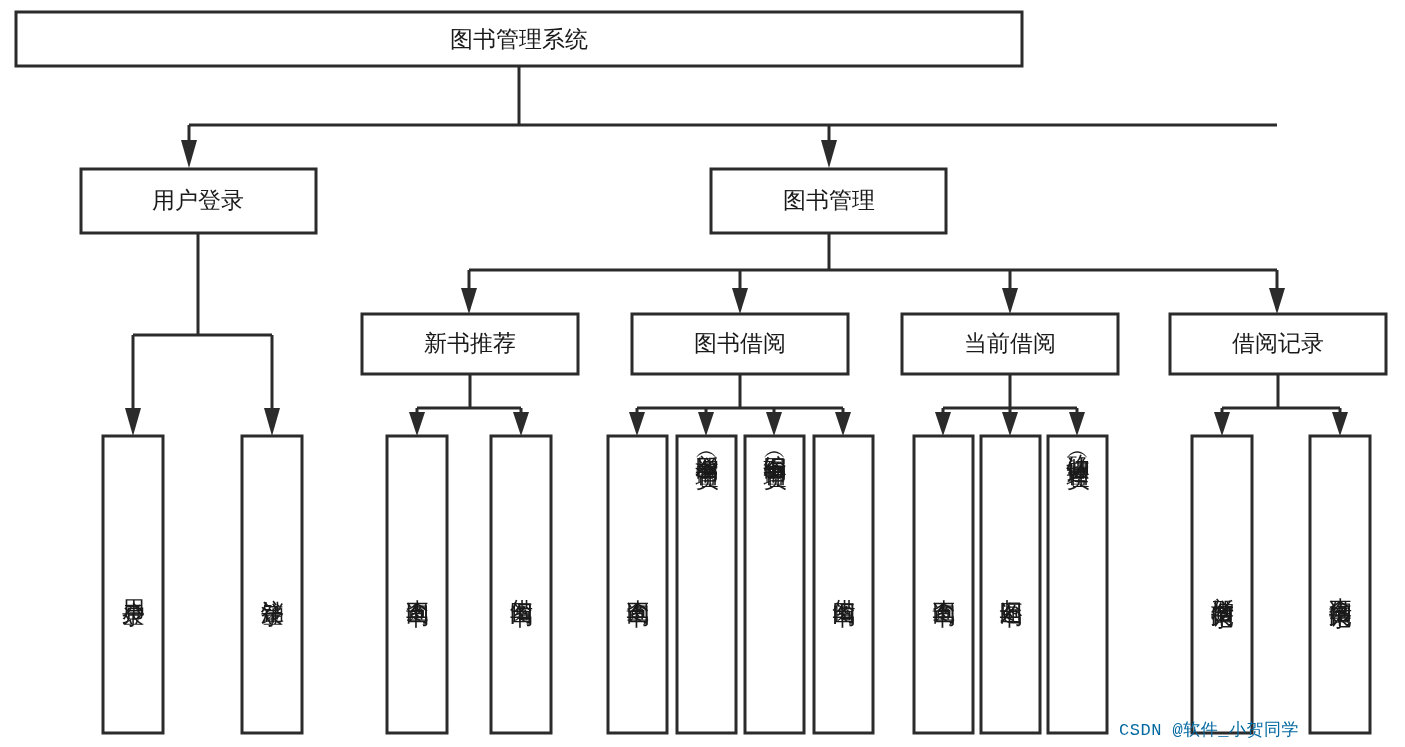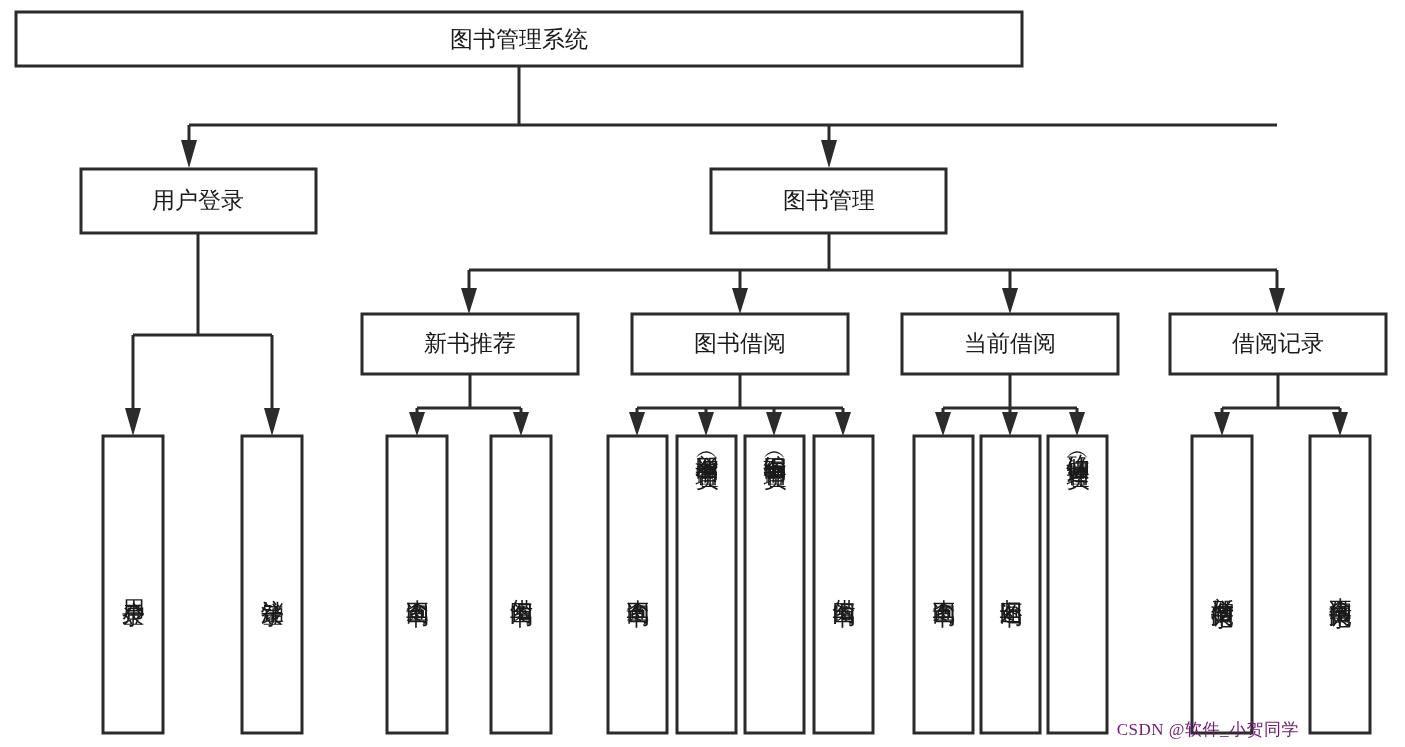--- a/index.html
+++ b/index.html
@@ -65,23 +65,23 @@
     line-height: 1.12;
     letter-spacing: 2px;
     color: #1a1a1a;
     white-space: nowrap;
     text-align: center;
   }
   .watermark {
     position: absolute;
     right: 12px;
     bottom: 6px;
-    font-family: Liberation Serif, serif;
+    font-family: Liberation Mono, monospace;
     font-size: 17px;
-    color: #701a75;
+    color: #0369a1;
     letter-spacing: 0.5px;
     user-select: none;
   }
 </style>
 </head>
 <body>
 
 <div id="diagram-root">
 
   <svg id="tree-svg" viewBox="0 0 1405 747" xmlns="http://www.w3.org/2000/svg">

